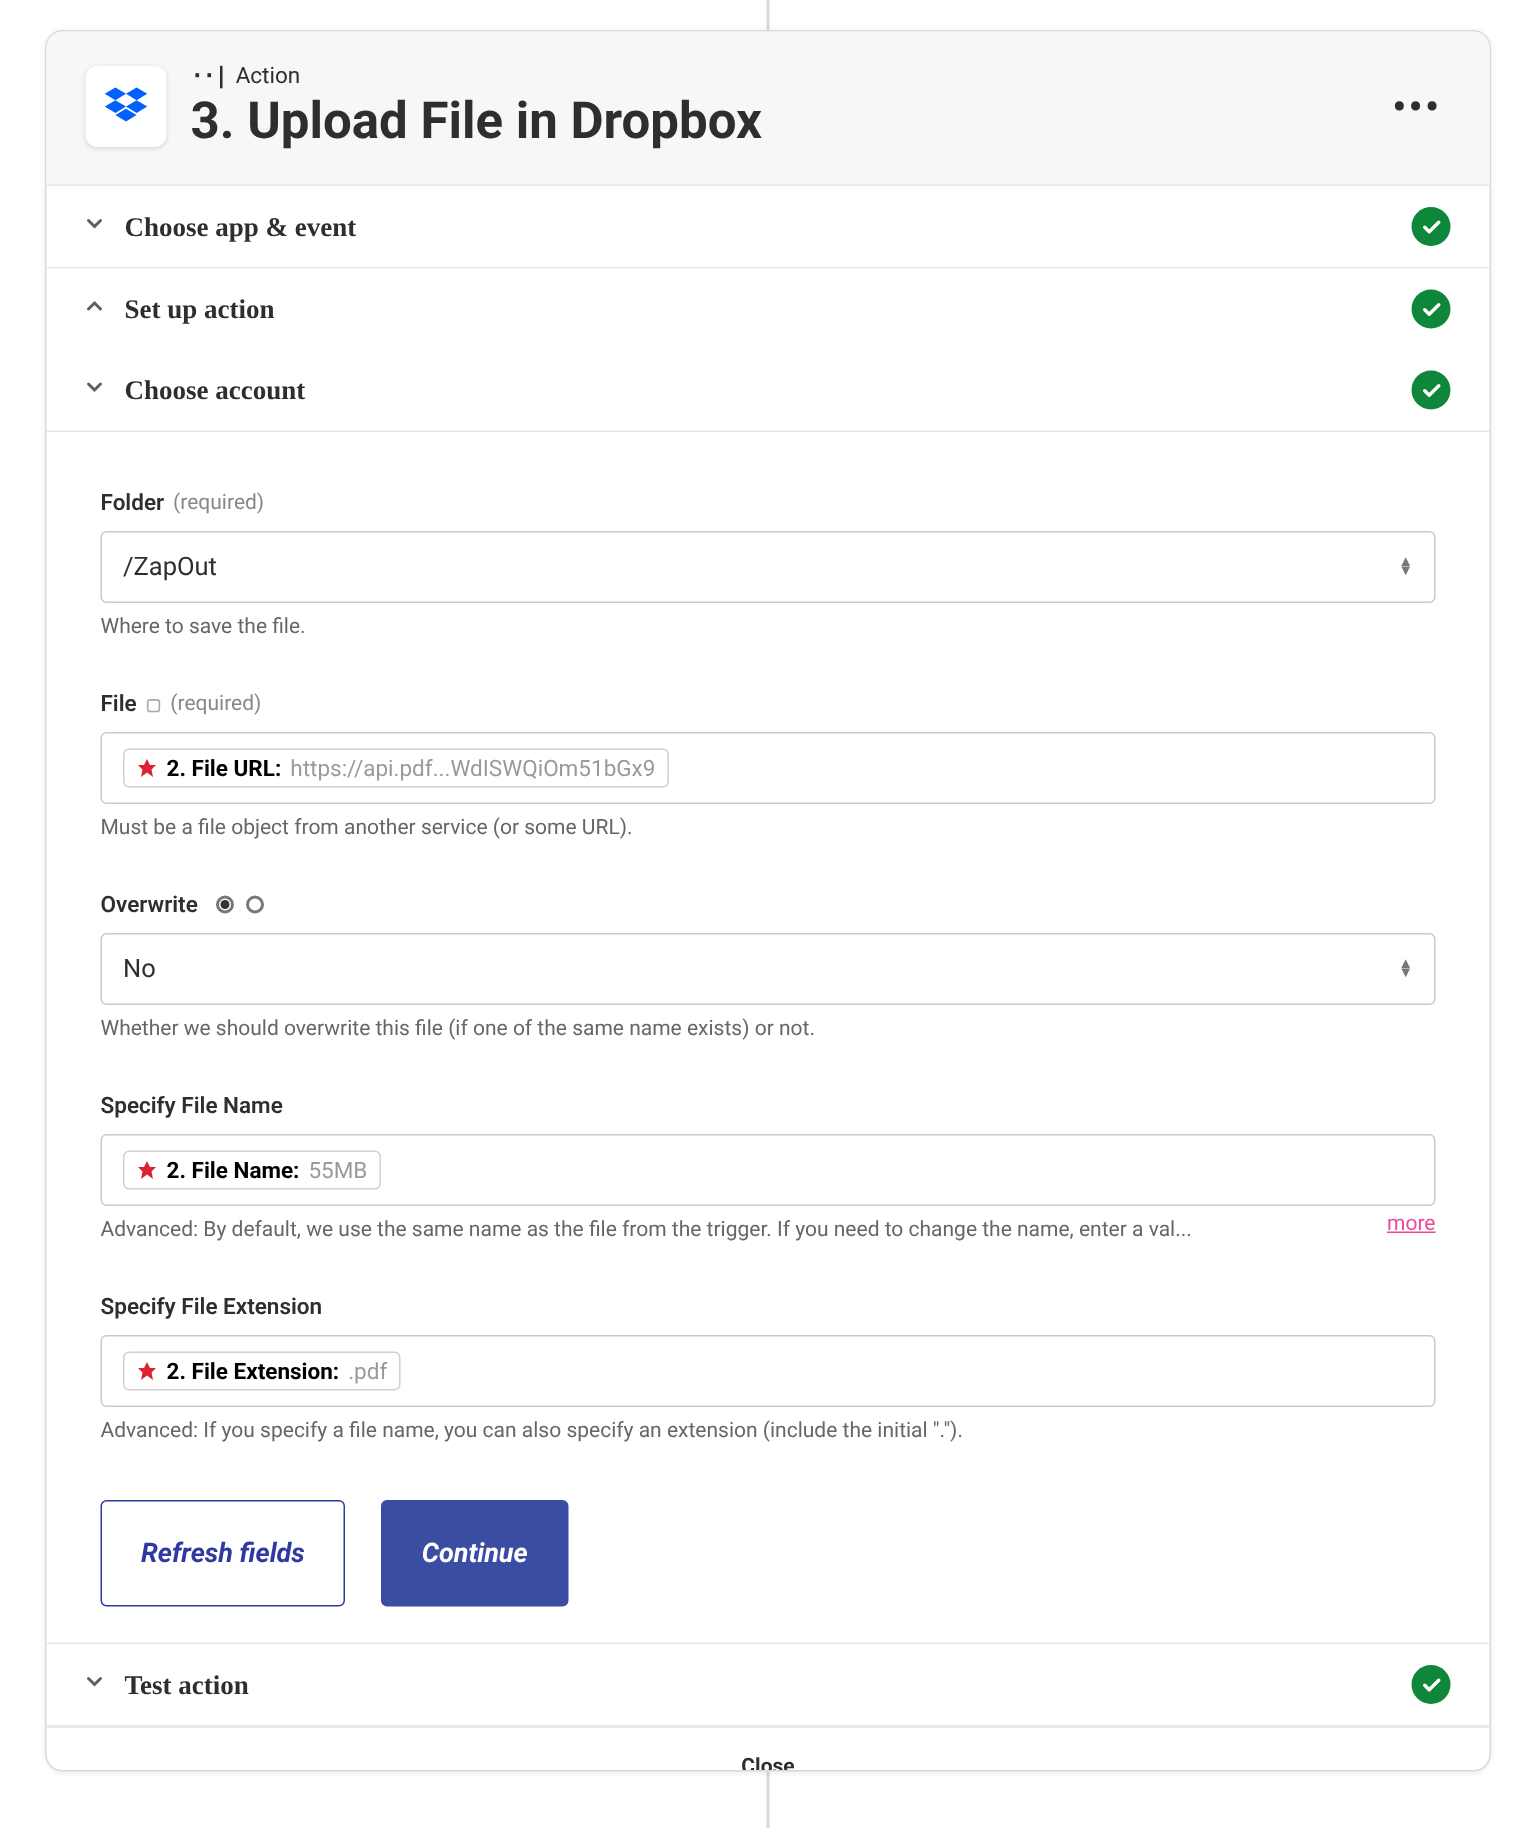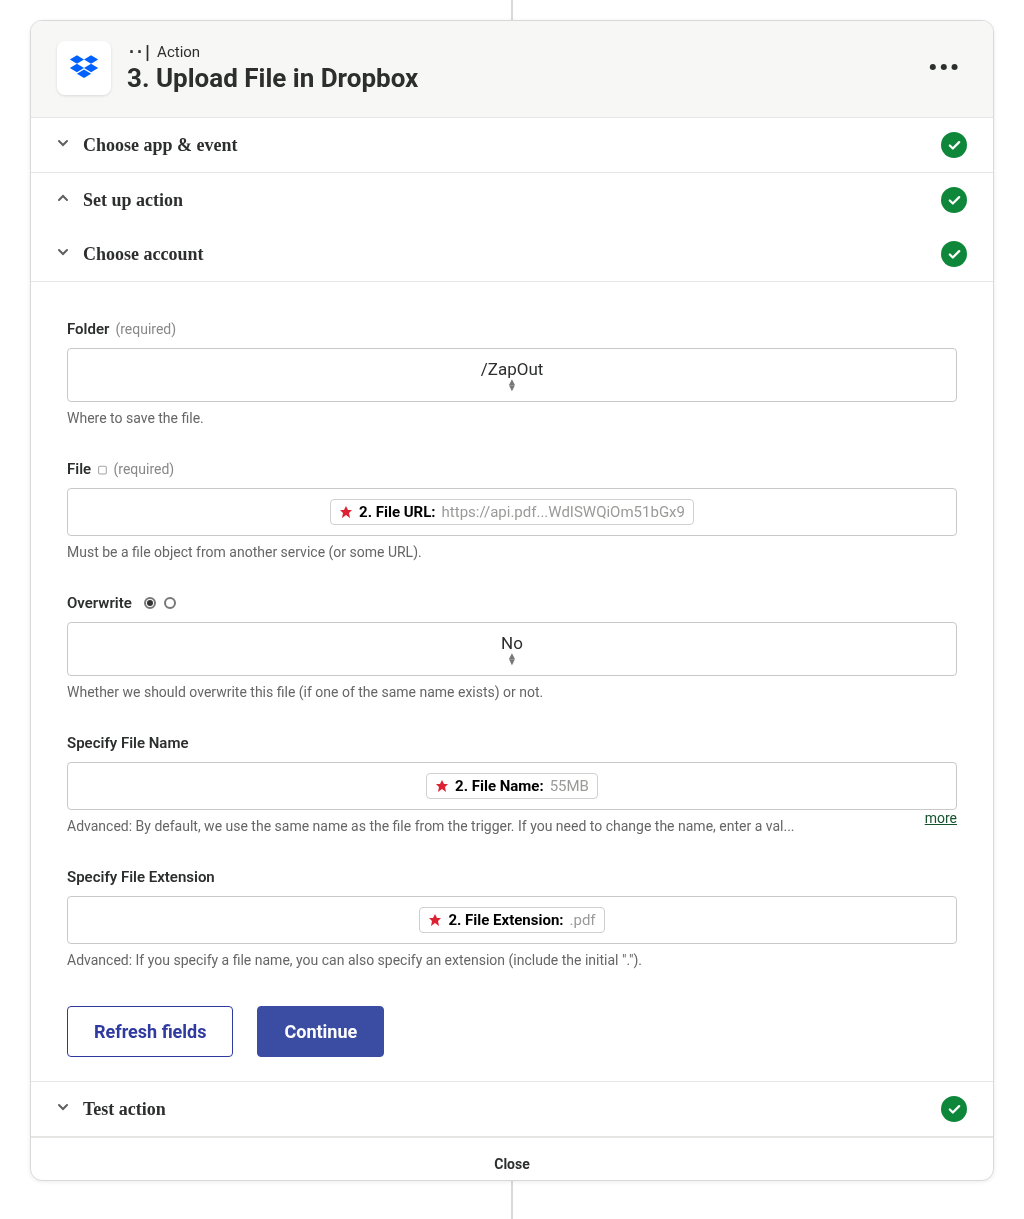--- a/index.html
+++ b/index.html
@@ -52,21 +52,21 @@
     box-shadow: 0 1px 3px rgba(0,0,0,0.12);
     display: flex; align-items: center; justify-content: center;
   }
   .header-meta { flex: 1; }
   .header-eyebrow {
     display: flex; align-items: center; gap: 6px;
     font-size: 15px; color: #2d2e2e;
   }
   .header-eyebrow .glyph { font-family: monospace; font-weight: bold; letter-spacing: -1px; }
   .header-title {
-    font-size: 26px; font-weight: 700; color: #2d2e2e; margin-top: 2px;
+    font-size: 34px; font-weight: 700; color: #2d2e2e; margin-top: 2px;
   }
   .menu-dots {
     font-size: 24px; font-weight: 900; letter-spacing: 2px; color: #2d2e2e;
     padding: 4px 6px; cursor: pointer;
   }
 
   
   .section-row {
     display: flex; align-items: center;
     padding: 14px 26px;
@@ -96,32 +96,31 @@
   .field-label .req { color: #888; font-weight: 400; font-size: 14px; text-align: center;}
   .field-label .mini-icon { font-size: 11px; color: #aaa; }
   .input-wrap {
     margin-top: 10px;
     border: 1px solid #c9c9c7;
     border-radius: 4px;
     padding: 10px 14px;
     display: flex; align-items: center;
     min-height: 48px;
     background: #fff;
-    flex-direction: column;
   }
   .input-wrap.select { justify-content: space-between; }
   .input-value { font-size: 17px; color: #2d2e2e; }
   .select-caret {
     display: flex; flex-direction: column; line-height: 6px; font-size: 10px; color: #777;
   }
   .help-text {
     margin-top: 8px; font-size: 14px; color: #666;
   }
-  .help-row { display:flex; gap: 8px; align-items:flex-start;}
-  .help-row .more { margin-left: auto; text-decoration: underline; color: #14532d; font-size: 14px; cursor:pointer;}
+  .help-row { display:flex; gap: 8px; align-items:center;}
+  .help-row .more { margin-left: auto; text-decoration: underline; color: #ec4899; font-size: 14px; cursor:pointer;}
 
   
   .token {
     display: inline-flex; align-items: center; gap: 6px;
     border: 1px solid #d0d0ce; border-radius: 4px;
     padding: 3px 8px; font-size: 15px; background: #fff;
   }
   .token .dot {
     width: 14px; height: 14px; display:inline-flex; align-items:center; justify-content:center;
   }
@@ -129,23 +128,24 @@
   .token .t-val { color: #9a9a98; }
 
   .radio-set { display:inline-flex; gap:8px; margin-left:6px; align-items:center;}
   .radio { width:12px; height:12px; border-radius:50%; border:2px solid #777; display:inline-block;}
   .radio.sel::after{ content:""; display:block; width:6px; height:6px; background:#333; border-radius:50%; margin:1px;}
 
   
   .btn-row { display: flex; gap: 24px; margin-top: 38px; }
   .btn {
     font-size: 18px; font-weight: 700;
-    padding: 14px 26px;
+    padding: 24px 26px;
     border-radius: 4px;
     cursor: pointer;
+    font-style: italic;
   }
   .btn.secondary {
     background: #fff; color: #2f3aa0;
     border: 1.5px solid #2f3aa0;
   }
   .btn.primary {
     background: #3b4ca3; color: #fff; border: 1.5px solid #3b4ca3;
   }
 
   

